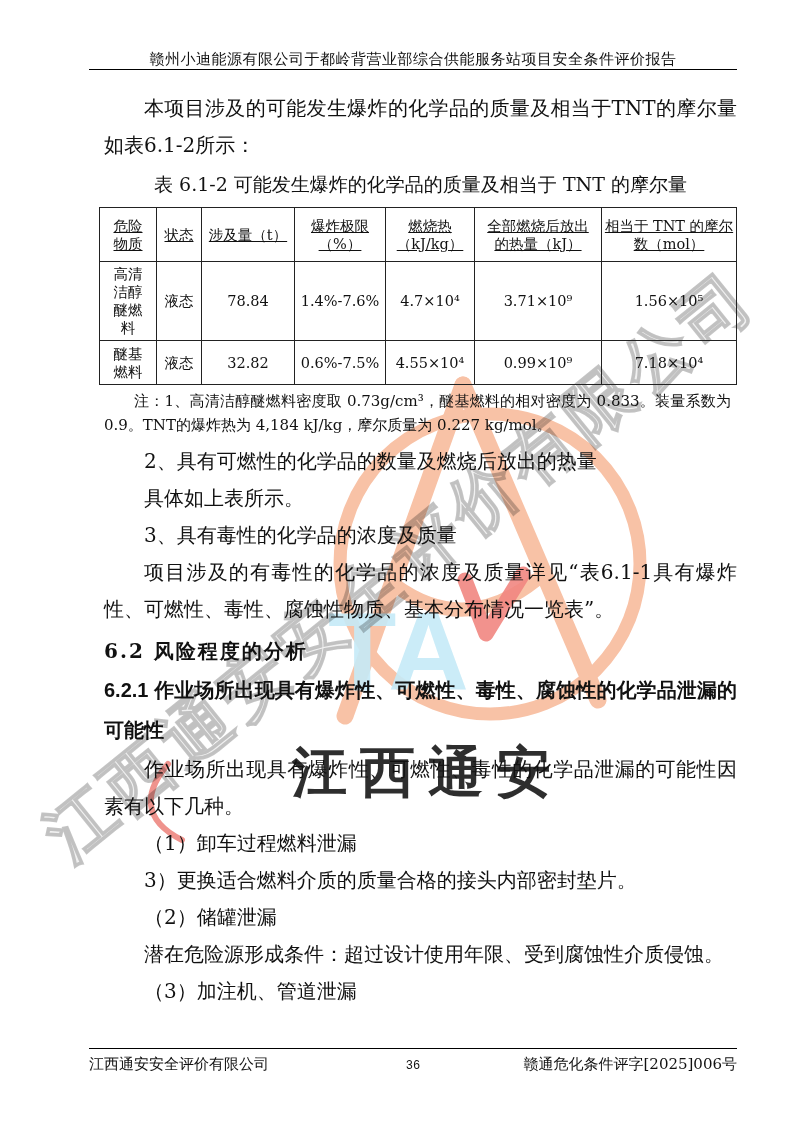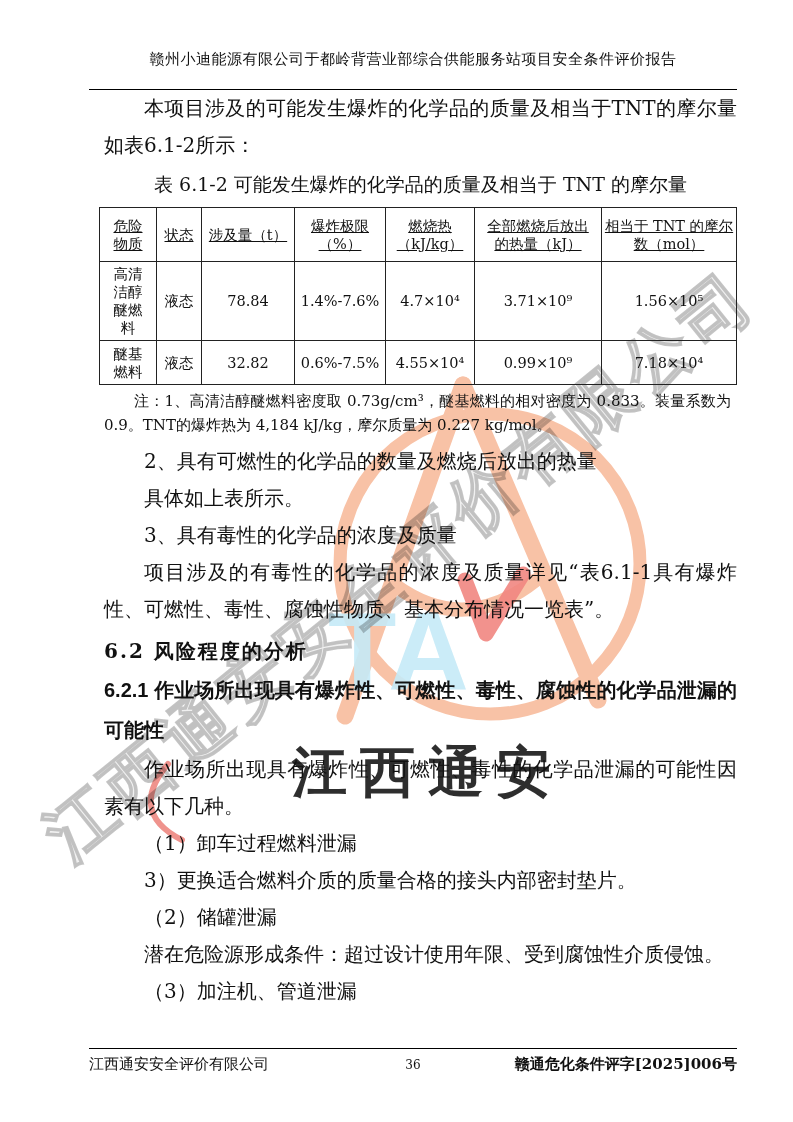--- a/index.html
+++ b/index.html
@@ -6,21 +6,21 @@
   html,body { background:#e8e8e8; }
   .page {
     position:relative; width:793px; height:1122px; margin:0 auto;
     background:#ffffff; overflow:hidden;
     font-family:"DejaVu Serif","Liberation Serif",serif; color:#111;
   }
   
   .doc-header {
     position:absolute; top:50px; left:89px; width:648px;
     text-align:center; font-size:15px; letter-spacing:0.5px;
-    padding-bottom:20px; border-bottom:1.5px solid #000;
+    padding-bottom:0; border-bottom:1.5px solid #000;
   }
   
   .content {
     position:absolute; top:90px; left:104px; width:633px;
     font-size:20px; line-height:37px; text-align:justify;
   }
   .para { text-indent:2em; }
   .table-title { text-align:center; text-indent:0; font-size:19px; margin:2px 0 4px 0; }
   table.chem {
     width:637px; margin-left:-5px; border-collapse:collapse; table-layout:fixed;
@@ -43,22 +43,22 @@
     font-size:20px; font-weight:bold; text-indent:0;
     line-height:40px; margin-bottom:1px;
   }
   
   .doc-footer {
     position:absolute; top:1048px; left:89px; width:648px;
     border-top:1.5px solid #000; padding-top:6px;
     display:flex; align-items:baseline; font-size:15px;
   }
   .doc-footer .f-left  { flex:1; text-align:left; }
-  .doc-footer .f-page  { flex:0 0 60px; text-align:center; font-size:12px; }
-  .doc-footer .f-right { flex:1; text-align:right;font-weight:bold; }
+  .doc-footer .f-page  { flex:0 0 60px; text-align:center; font-size:12px;font-family:Liberation Mono, monospace; }
+  .doc-footer .f-right { flex:1; text-align:right; }
   
   .wm { position:absolute; pointer-events:none; mix-blend-mode:multiply; }
   .wm-diag {
     left:55px; top:800px; width:900px;
     transform:rotate(-39deg); transform-origin:0 50%;
     font-family:"Liberation Sans","DejaVu Sans",sans-serif;
     font-size:68px; font-weight:bold; letter-spacing:6px;
     color:rgba(205,205,205,0.30);
     -webkit-text-stroke:1.5px rgba(178,178,178,0.75);
     white-space:nowrap;

